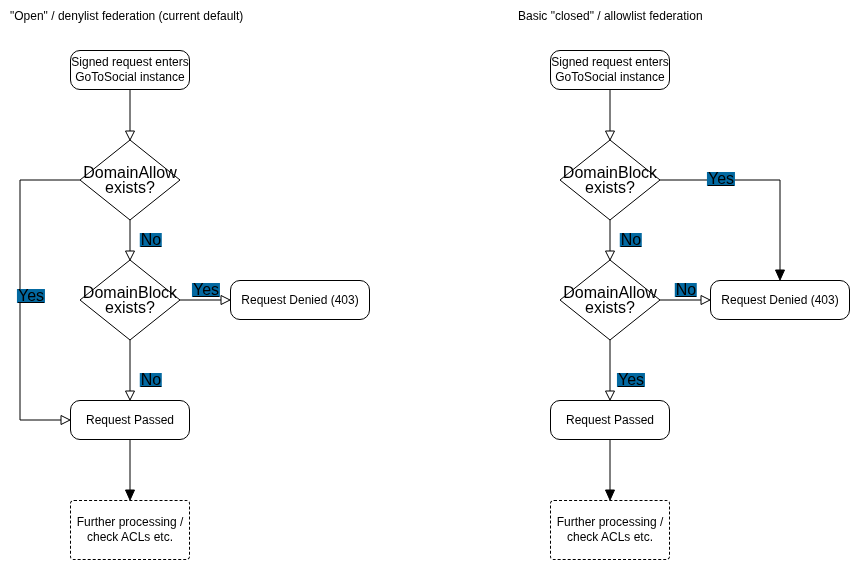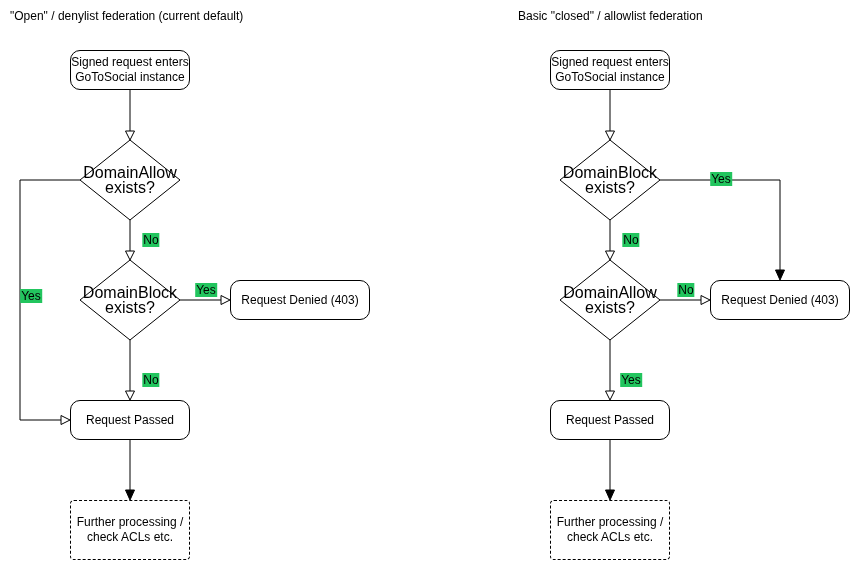--- a/index.html
+++ b/index.html
@@ -51,26 +51,27 @@
     text-align: center;
     font-size: 16px;
     line-height: 15px;
     white-space: pre-line;
     color: #000000;
     pointer-events: none;
   }
   .elabel {
     position: absolute;
     transform: translate(-50%, -50%);
-    font-size: 12px;
+    font-size: 16px;
     line-height: 14px;
-    background: #22c55e;
+    background: #0369a1;
     padding: 0 1px;
     white-space: nowrap;
     color: #000000;
+    text-decoration: underline;
   }
   .edge { stroke: #000000; stroke-width: 1; fill: none; }
   .diamond { fill: #ffffff; stroke: #000000; stroke-width: 1; }
   .arrow-open { fill: #ffffff; stroke: #000000; stroke-width: 1; }
   .arrow-solid { fill: #000000; stroke: #000000; stroke-width: 1; }
 </style>
 </head>
 <body>
 
 <div class="canvas">

